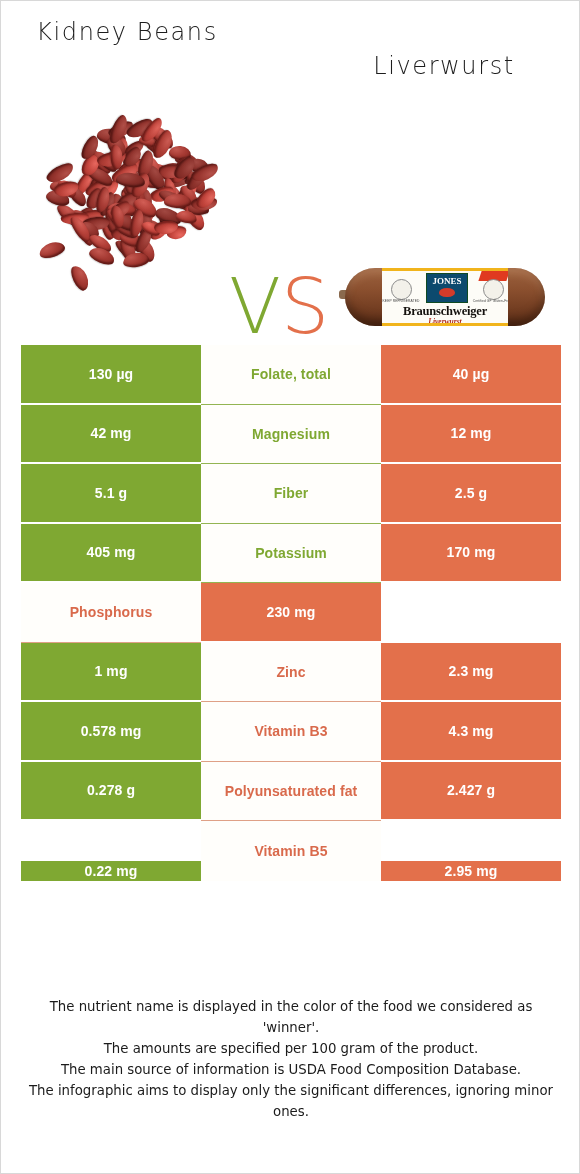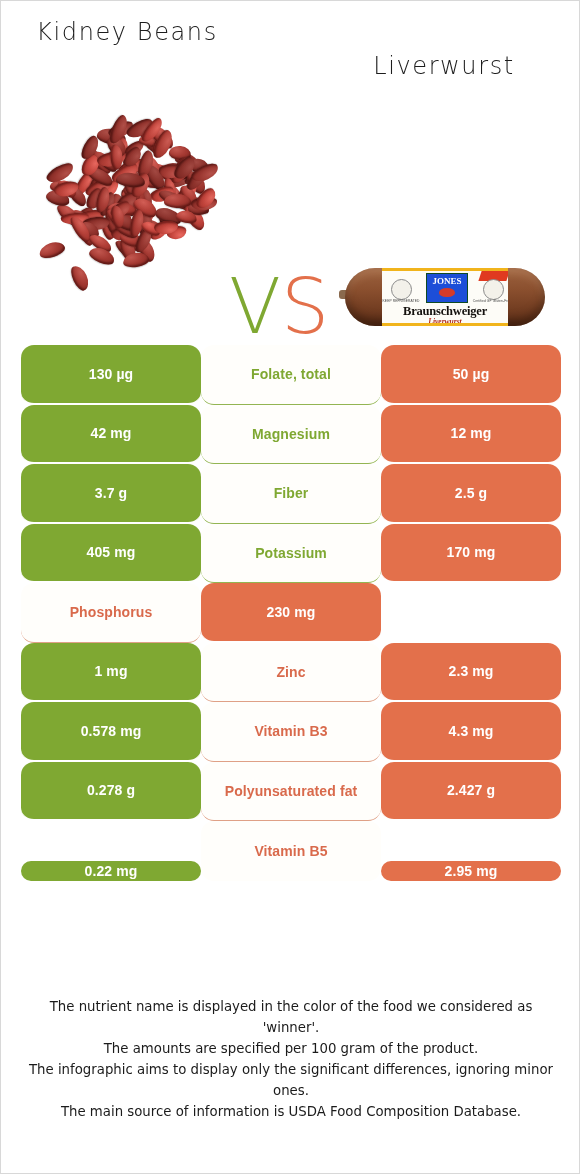--- a/index.html
+++ b/index.html
@@ -109,21 +109,21 @@
     background: #fdfcf7;
     border-top: 3px solid #f1b41c;
     border-bottom: 3px solid #f1b41c;
     box-sizing: border-box;
     overflow: hidden;
   }
   .wurst .brandbox {
     position: absolute;
     left: 44px; top: 2px;
     width: 42px; height: 30px;
-    background: #1d4ed8;
+    background: #0c4a6e;
     border: 1px solid #0f4a22;
     box-sizing: border-box;
     color: #fff;
     font-family: "Liberation Serif", serif;
     font-weight: bold;
     font-size: 9px;
     text-align: center;
     line-height: 11px;
     padding-top: 2px;
   }
@@ -198,21 +198,20 @@
     margin-bottom: 0;
   }
   .cell {
     display: flex;
     align-items: center;
     justify-content: center;
     box-sizing: border-box;
     font-size: 14px;
     font-weight: bold;
     letter-spacing: .1px;
-    border-radius: 13px;
   }
   .cell.left {
     width: 180px;
     background: #7FA832;
     color: #ffffff;
     border-bottom: 2px solid #ffffff;
   }
   .cell.mid {
     width: 180px;
     background: #fffefb;
@@ -401,29 +400,29 @@
       <div class="prod">Braunschweiger</div>
       <div class="sub">Liverwurst</div>
     </div>
   </div>
 </div>
 
 <div class="table" id="table-host">
     <div class="row win-green">
       <div class="cell left">130 µg</div>
       <div class="cell mid">Folate, total</div>
-      <div class="cell right">50 µg</div>
+      <div class="cell right">40 µg</div>
     </div>
     <div class="row win-green">
       <div class="cell left">42 mg</div>
       <div class="cell mid">Magnesium</div>
       <div class="cell right">12 mg</div>
     </div>
     <div class="row win-green">
-      <div class="cell left">3.7 g</div>
+      <div class="cell left">5.1 g</div>
       <div class="cell mid">Fiber</div>
       <div class="cell right">2.5 g</div>
     </div>
     <div class="row win-green">
       <div class="cell left">405 mg</div>
       <div class="cell mid">Potassium</div>
       <div class="cell right">170 mg</div>
     </div>
     <div class="row win-orange">
       <div class="cell mid">Phosphorus</div>
@@ -447,15 +446,15 @@
     <div class="row win-orange">
       <div class="cell left">0.22 mg</div>
       <div class="cell mid">Vitamin B5</div>
       <div class="cell right">2.95 mg</div>
     </div>
   </div>
 
 <div class="footer">
   <p>The nutrient name is displayed in the color of the food we considered as 'winner'.</p>
   <p>The amounts are specified per 100 gram of the product.</p>
+  <p>The main source of information is USDA Food Composition Database.</p>
   <p>The infographic aims to display only the significant differences, ignoring minor ones.</p>
-  <p>The main source of information is USDA Food Composition Database.</p>
 </div>
 
 </body></html>

